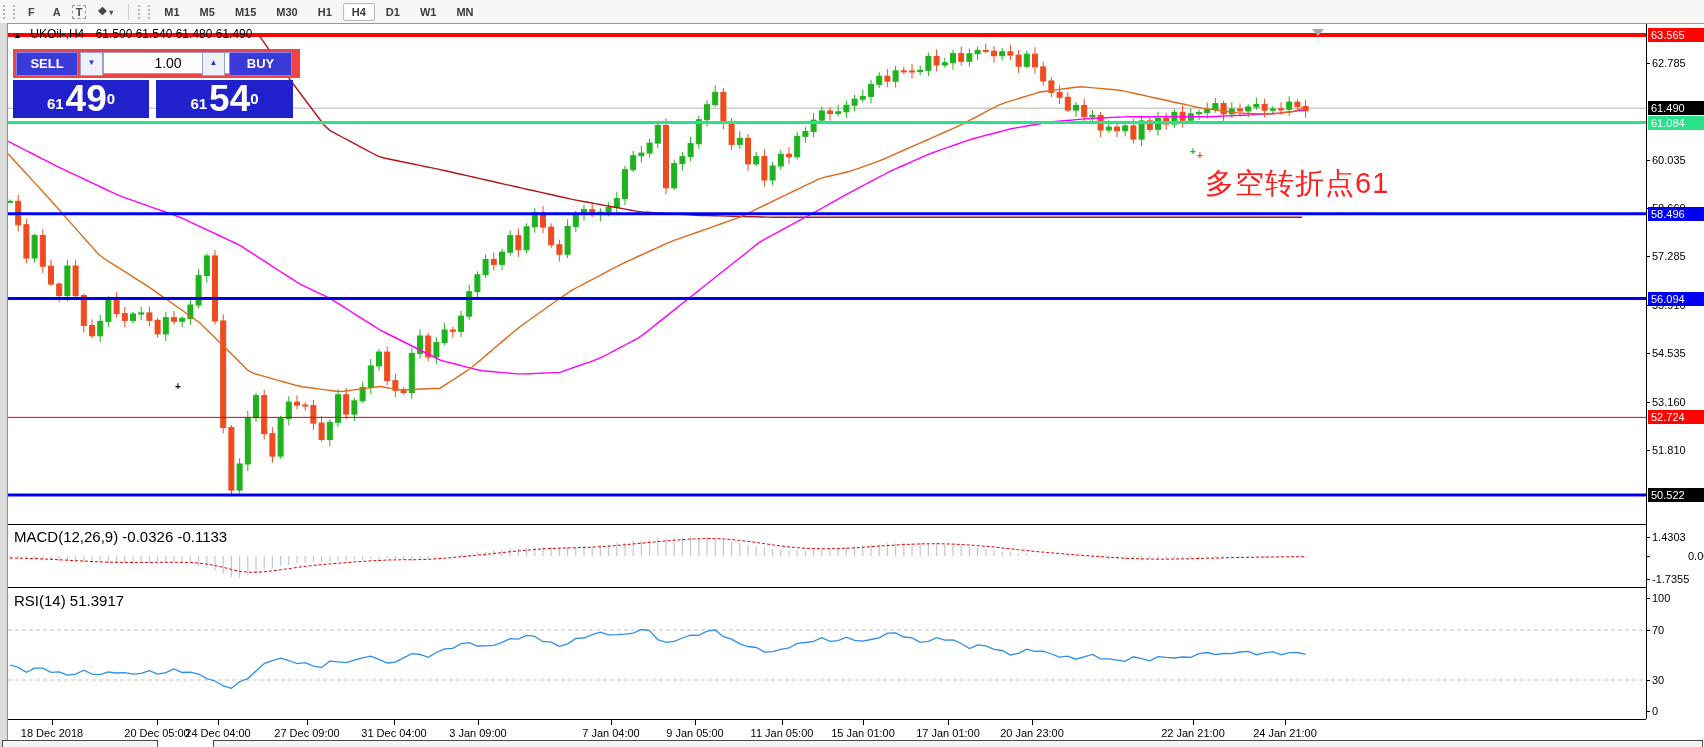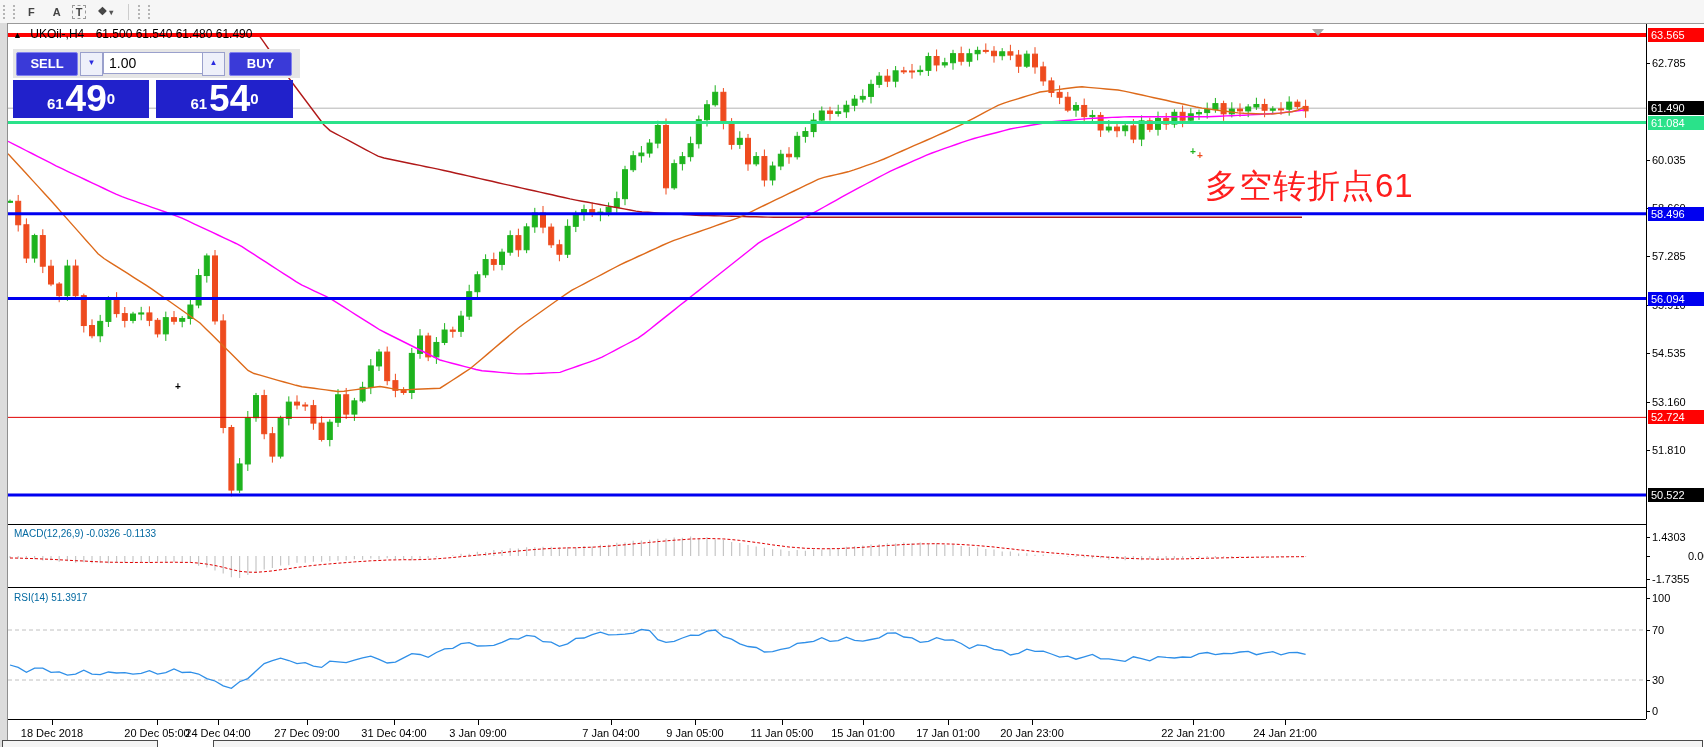--- a/index.html
+++ b/index.html
@@ -30,38 +30,38 @@
   
   .pricetick{position:absolute;left:1652px;width:52px;font-size:11px;color:#000;}
   .tickdash{position:absolute;left:1646px;width:4px;height:1px;background:#000;}
   .badge{position:absolute;left:1648px;width:54px;height:14px;font-size:11px;line-height:14px;
          color:#fff;padding-left:3px;}
 
   
   #titlebar{position:absolute;left:13px;top:27px;font-size:12px;color:#000;z-index:30;}
   #titlebar .tog{font-size:9px;margin-right:5px;}
   #tradepanel{position:absolute;z-index:25;}
-  .tp-row1{position:absolute;left:13px;top:49px;width:287px;height:29px;background:#e5e5e5;}
+  .tp-row1{position:absolute;left:13px;top:49px;width:287px;height:29px;background:#ef4444;}
   .tp-btn{position:absolute;top:3px;height:22px;line-height:22px;text-align:center;color:#fff;
           font-size:13px;font-weight:bold;background:#3a3ad8;border:1px solid #8080f0;border-radius:2px;}
   .tp-spin{position:absolute;top:3px;width:21px;height:22px;background:#eef0fa;border:1px solid #9aa0cc;
            text-align:center;line-height:20px;font-size:8px;color:#2a2ae0;}
   .tp-input{position:absolute;left:90px;top:3px;width:94px;height:18px;border:1px solid #9aa0cc;
-            font-size:14px;text-align:left;padding:1px 5px;font-family:"Liberation Sans",sans-serif;}
+            font-size:14px;text-align:center;padding:1px 17px;font-family:"Liberation Sans",sans-serif;}
   .tp-box{position:absolute;top:80px;height:38px;background:#2121cb;color:#fff;display:flex;
           align-items:center;justify-content:center;}
   .tp-sm{font-size:15px;font-weight:bold;margin-right:2px;margin-top:8px;}
   .tp-big{font-size:37px;font-weight:bold;line-height:34px;}
   .tp-sup{font-size:15px;font-weight:bold;vertical-align:top;margin-top:-2px;}
 
   
-  .indlabel{position:absolute;left:14px;font-size:10px;color:#0369a1;z-index:5;}
+  .indlabel{position:absolute;left:14px;font-size:15px;color:#000000;z-index:5;}
 
   
-  #annotation{position:absolute;left:1205px;top:164px;font-size:33px;color:#ff1e1e;z-index:6;letter-spacing:1px;}
+  #annotation{position:absolute;left:1205px;top:164px;font-size:29px;color:#ff1e1e;z-index:6;letter-spacing:1px;}
 
   
   #shift-tri{position:absolute;left:1312px;top:29px;width:0;height:0;
      border-left:6px solid transparent;border-right:6px solid transparent;border-top:7px solid #a8a8a8;}
 
   
   #dateaxis{position:absolute;left:8px;top:719px;width:1638px;height:21px;background:#fff;border-top:1px solid #000;}
   .datetick{position:absolute;top:0;width:1px;height:5px;background:#000;}
   .datelabel{position:absolute;top:7px;font-size:11px;color:#000;white-space:nowrap;transform:translateX(-50%);}
 
@@ -77,20 +77,31 @@
   <div id="toolbar">
     <div class="grip"></div>
     <div id="toolicons" style="display:flex;align-items:center;">
         <div class="tool">F</div>
         <div class="tool">A</div>
         <div class="tool tbox">T</div>
         <div class="tool">❖<span class="caret">▾</span></div>
       </div>
     <div class="sep"></div>
     <div class="grip"></div>
+    <div id="tfbuttons" style="display:flex;align-items:center;">
+        <div class="tf">M1</div>
+        <div class="tf">M5</div>
+        <div class="tf">M15</div>
+        <div class="tf">M30</div>
+        <div class="tf">H1</div>
+        <div class="tf active">H4</div>
+        <div class="tf">D1</div>
+        <div class="tf">W1</div>
+        <div class="tf">MN</div>
+      </div>
   </div>
 
   <div id="leftframe"></div>
   <div id="topline"></div>
 
   <div id="titlebar">
     <span class="tog">▲</span>
     <span>UKOil-,H4</span>
     <span style="margin-left:8px">61.500 61.540 61.480 61.490</span>
   </div>

